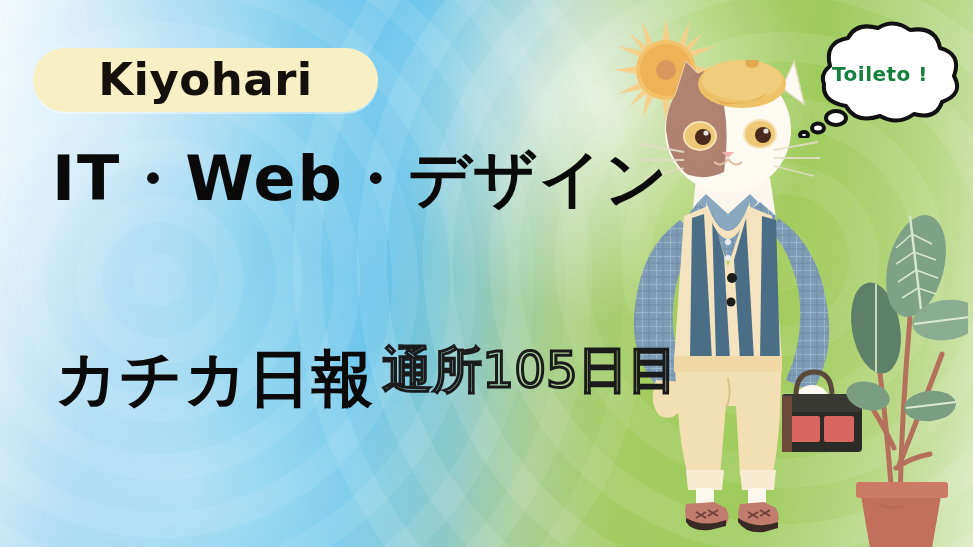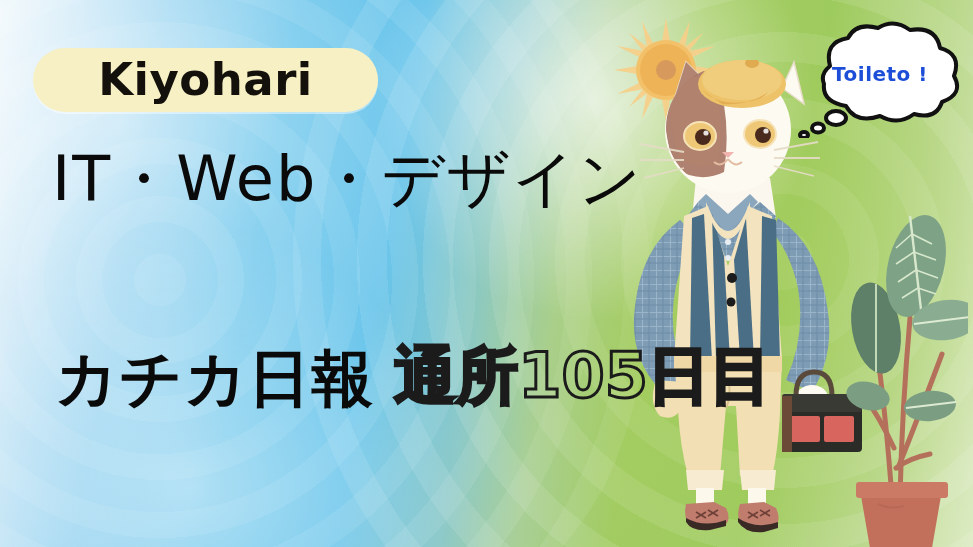--- a/index.html
+++ b/index.html
@@ -84,45 +84,45 @@
     font-size:45px;font-weight:700;color:#14100c;
     letter-spacing:.5px;line-height:1;
     transform:translateY(-1px);
   }
 
   
   .hl{
     position:absolute;
     color:#0a0a0a;
     font-family:"DejaVu Sans","Liberation Sans",sans-serif;
-    font-weight:400;
+    font-weight:700;
     white-space:nowrap;
     line-height:1;
   }
   .hl-1{left:52px;top:148px;font-size:62px;letter-spacing:2px;}
   .hl-2{left:80px;top:248px;font-size:62px;letter-spacing:1px;}
   .line3{position:absolute;left:55px;top:348px;display:flex;align-items:flex-start;}
   .hl-3a{font-size:62px;font-weight:700;color:#0a0a0a;line-height:1;letter-spacing:1px;
          font-family:"DejaVu Sans","Liberation Sans",sans-serif;white-space:nowrap;}
   .hl-3b{
-    font-size:62px;font-weight:700;line-height:1;margin-left:20px;
+    font-size:50px;font-weight:400;line-height:1;margin-left:8px;
     font-family:"DejaVu Sans","Liberation Sans",sans-serif;white-space:nowrap;
     color:transparent;
     -webkit-text-stroke:3px #1b1b1b;
     paint-order:stroke fill;
     transform:translateY(-3px);
   }
 
   
   .bubble{position:absolute;left:790px;top:18px;width:176px;height:120px;}
   .bubble-text{
     position:absolute;left:0;top:0;width:176px;height:104px;
     display:flex;align-items:center;justify-content:center;
     font-family:"DejaVu Sans","Liberation Sans",sans-serif;
-    font-size:20px;font-weight:700;color:#1d4ed8;
+    font-size:20px;font-weight:700;color:#15803d;
     letter-spacing:.5px;
     transform:translate(2px,4px);
     pointer-events:none;
   }
 
   
   .cat{position:absolute;left:600px;top:60px;width:280px;height:480px;}
   .plant{position:absolute;left:838px;top:168px;width:130px;height:380px;}
 
   

